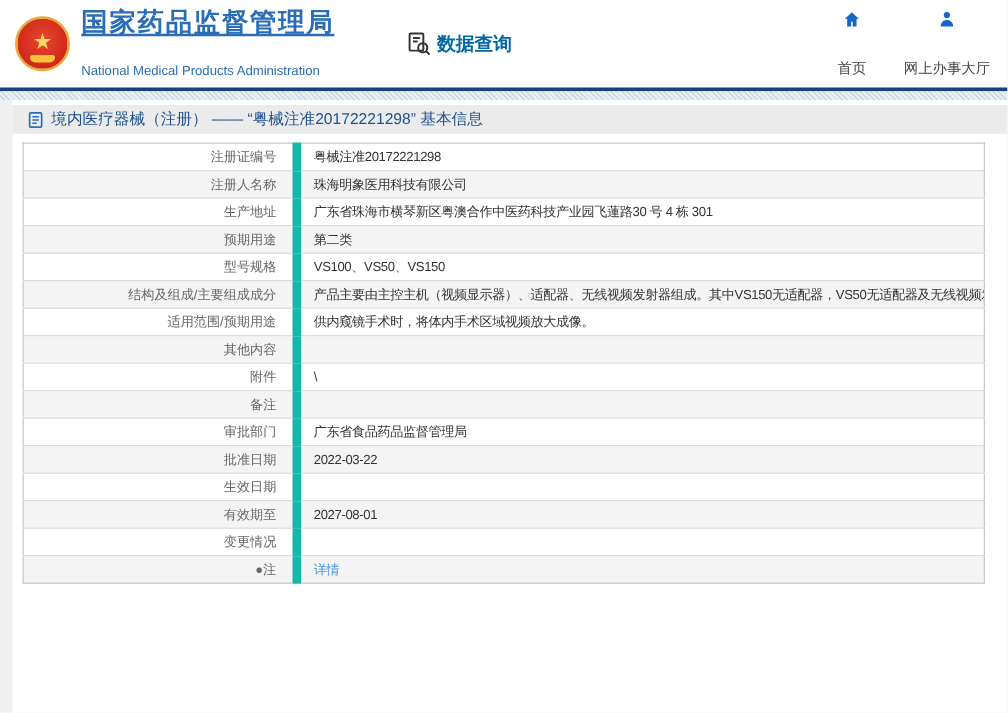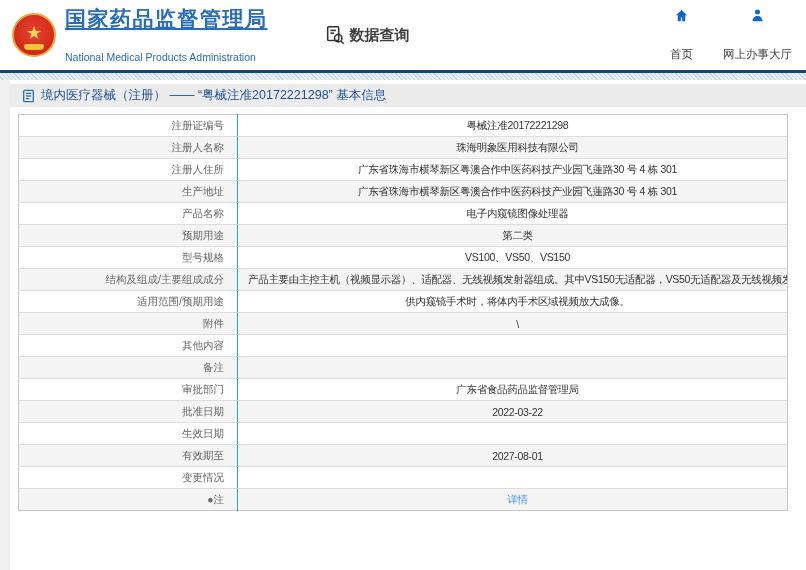--- a/index.html
+++ b/index.html
@@ -40,21 +40,21 @@
   .brand-cn {
     font-size: 21px; font-weight: bold; color: #2a6db7; letter-spacing: 1.5px;
     line-height: 1.15;
     text-decoration: underline;
   }
   .brand-en { font-size: 10.5px; color: #2a6db7; margin-top: 19px; }
 
   .section {
     margin-left: 56px;
     display: flex; align-items: center; gap: 4px;
-    font-size: 15px; font-weight: 600; color: #404040;
+    font-size: 15px; font-weight: 600; color: #0369a1;
   }
 
   .topnav { margin-left: auto; display: flex; gap: 30px; }
   .nav-item {
     display: flex; flex-direction: column; align-items: center; gap: 4px;
     text-decoration: none; cursor: pointer;
   }
   .nav-item span { font-size: 11.5px; color: #444; margin-top: 20px; }
 
   
@@ -89,29 +89,28 @@
     table-layout: fixed;
     border: 1px solid #c6c6c6;
   }
   .info-table tr:nth-child(even) td { background: #f4f4f4; }
   .info-table td {
     height: 22px;
     border-bottom: 1px solid #ddd;
     font-size: 10.5px;
     vertical-align: middle;
     padding: 0;
-    text-align: center;
   }
   .info-table tr:last-child td { border-bottom: none; }
   td.label {
     width: 219px;
     text-align: right;
     padding-right: 13px;
     color: #666;
-    border-right: 1px solid #14b8a6;
+    border-right: 7px solid #14b8a6;
   }
   td.value {
     padding-left: 10px;
     color: #333;
     letter-spacing: -0.3px;
     white-space: nowrap;
     overflow: hidden;
   }
   a.detail-link { color: #4493e5; text-decoration: none; cursor: pointer; }
 </style>
@@ -175,54 +174,46 @@
     <tbody id="table-body">
         <tr>
           <td class="label">注册证编号</td>
           <td class="value">粤械注准20172221298</td>
         </tr>
         <tr>
           <td class="label">注册人名称</td>
           <td class="value">珠海明象医用科技有限公司</td>
         </tr>
         <tr>
-          <td class="label">注册人住所</td>
-          <td class="value">广东省珠海市横琴新区粤澳合作中医药科技产业园飞蓮路30 号 4 栋 301</td>
-        </tr>
-        <tr>
           <td class="label">生产地址</td>
           <td class="value">广东省珠海市横琴新区粤澳合作中医药科技产业园飞蓮路30 号 4 栋 301</td>
         </tr>
         <tr>
-          <td class="label">产品名称</td>
-          <td class="value">电子内窥镜图像处理器</td>
-        </tr>
-        <tr>
           <td class="label">预期用途</td>
           <td class="value">第二类</td>
         </tr>
         <tr>
           <td class="label">型号规格</td>
           <td class="value">VS100、VS50、VS150</td>
         </tr>
         <tr>
           <td class="label">结构及组成/主要组成成分</td>
           <td class="value">产品主要由主控主机（视频显示器）、适配器、无线视频发射器组成。其中VS150无适配器，VS50无适配器及无线视频发射器。</td>
         </tr>
         <tr>
           <td class="label">适用范围/预期用途</td>
           <td class="value">供内窥镜手术时，将体内手术区域视频放大成像。</td>
         </tr>
         <tr>
+          <td class="label">其他内容</td>
+          <td class="value"></td>
+        </tr>
+        <tr>
           <td class="label">附件</td>
           <td class="value">\</td>
-        </tr>
-        <tr>
-          <td class="label">其他内容</td>
-          <td class="value"></td>
         </tr>
         <tr>
           <td class="label">备注</td>
           <td class="value"></td>
         </tr>
         <tr>
           <td class="label">审批部门</td>
           <td class="value">广东省食品药品监督管理局</td>
         </tr>
         <tr>

